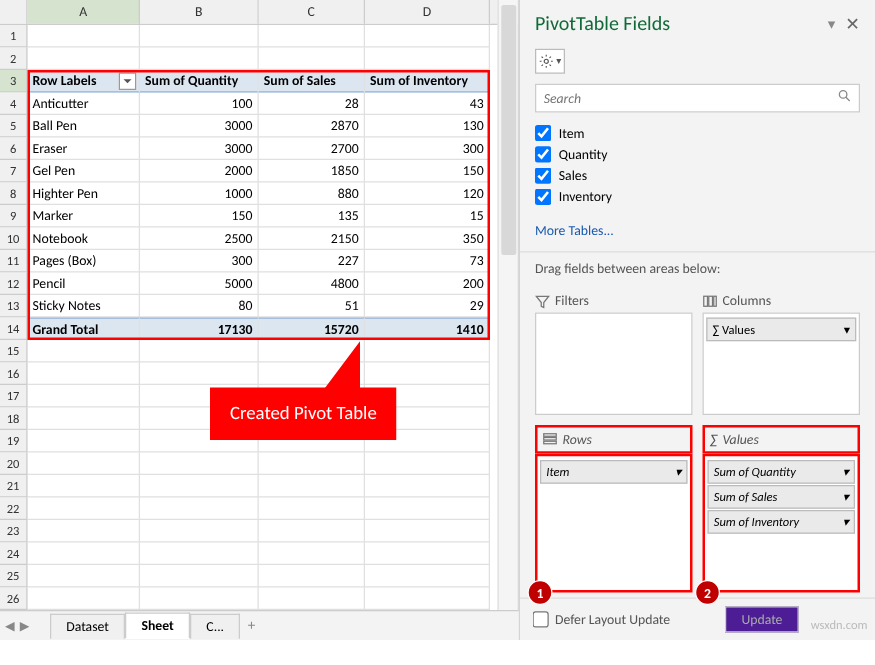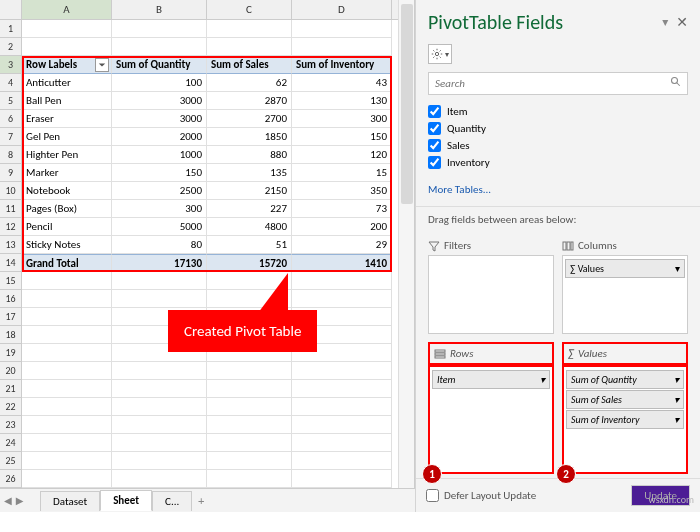--- a/index.html
+++ b/index.html
@@ -42,21 +42,21 @@
 
 .tabs-bar { position: absolute; bottom: 0; left: 0; width: 415px; height: 24px; background: #f3f3f3; border-top: 1px solid #ccc; display: flex; align-items: center; padding-left: 40px; gap: 0; }
 .nav-arrows { position: absolute; left: 4px; display: flex; gap: 4px; }
 .nav-arrows span { font-size: 10px; color: #888; }
 .tab { padding: 3px 12px; border: 1px solid #ccc; background: #f0f0f0; font-size: 11px; border-bottom: none; }
 .tab.active { background: #fff; border-bottom: 1px solid #fff; font-weight: bold; }
 .tab-add { padding: 3px 6px; color: #888; }
 
 
 .pane-hdr { display: flex; align-items: center; justify-content: space-between; padding: 10px 12px 6px; }
-.pane-hdr h1 { font-size: 20px; font-weight: 400; color: #106a37; }
+.pane-hdr h1 { font-size: 16px; font-weight: 400; color: #106a37; }
 .pane-hdr .close { font-size: 14px; color: #666; }
 .pane-sub { display: flex; align-items: center; justify-content: space-between; padding: 4px 12px 8px; color: #555; font-size: 11px; }
 .gear-btn { width: 24px; height: 20px; border: 1px solid #bbb; background: #fff; display: flex; align-items: center; justify-content: center; }
 .search-row { margin: 0 12px 8px; position: relative; }
 .search-row input { width: 100%; border: 1px solid #ccc; padding: 4px 22px 4px 6px; font-size: 11px; font-style: italic; color: #888; }
 .search-row .mag { position: absolute; right: 6px; top: 4px; color: #888; }
 
 .field-list { padding: 0 12px 6px; }
 .fld { display: flex; align-items: center; gap: 6px; padding: 2px 0; font-size: 11px; }
 .fld input { width: 13px; height: 13px; }
@@ -65,21 +65,21 @@
 .drag-lbl { padding: 6px 12px; font-size: 11px; color: #555; border-top: 1px solid #ddd; margin-top: 4px; }
 .areas { display: grid; grid-template-columns: 1fr 1fr; gap: 8px; padding: 4px 12px; flex: 1; }
 .area { display: flex; flex-direction: column; justify-content: space-between; }
 .area-hdr { display: flex; align-items: center; gap: 4px; font-size: 11px; color: #555; padding: 3px 0; }
 .area-hdr svg { width: 12px; height: 12px; }
 .area-body { border: 1px solid #ccc; background: #fff; flex: 1; min-height: 50px; padding: 2px; }
 .area-body.tall { min-height: 80px; }
 .pill { background: #eaeaea; border: 1px solid #bbb; padding: 2px 4px; margin: 1px 0; font-size: 10px; display: flex; justify-content: space-between; align-items: center; }
 .pill .car { margin-left: 4px; }
 
-.pane-ftr { display: flex; align-items: center; justify-content: space-between; padding: 6px 10px; border-top: 1px solid #ddd; font-size: 11px; }
+.pane-ftr { display: flex; align-items: center; padding: 6px 10px; border-top: 1px solid #ddd; font-size: 11px; gap: 44px; }
 .pane-ftr label { display: flex; align-items: center; gap: 5px; color: #555; }
 .upd-btn { border: 1px solid #ccc; background: #4c1d95; color: #aaa; padding: 3px 12px; font-size: 11px; }
 
 .red-outline { border: 2px solid #ff0000 !important; font-style: italic; }
 .num-badge { position: absolute; width: 20px; height: 20px; border-radius: 50%; background: #c00000; color: #fff; border: 1px solid #fff; display: flex; align-items: center; justify-content: center; font-size: 11px; font-weight: bold; }
 
 .watermark { position: absolute; right: 6px; bottom: 26px; font-size: 10px; color: #bbb; }
 .vscroll { position: absolute; right: 0; top: 0; width: 16px; height: calc(100% - 24px); background: #f5f5f5; border-left: 1px solid #ddd; }
 .vscroll .thumb { position: absolute; top: 4px; left: 2px; width: 12px; height: 200px; background: #d8d8d8; border-radius: 2px; }
 </style>
@@ -120,21 +120,21 @@
             </span>
         </div>
         <div class="cell cB">Sum of Quantity</div>
         <div class="cell cC">Sum of Sales</div>
         <div class="cell cD">Sum of Inventory</div>
       </div>
       <div class="row">
           <div class="rn">4</div>
           <div class="cell cA">Anticutter</div>
           <div class="cell cB num">100</div>
-          <div class="cell cC num">62</div>
+          <div class="cell cC num">28</div>
           <div class="cell cD num">43</div>
         </div>
       <div class="row">
           <div class="rn">5</div>
           <div class="cell cA">Ball Pen</div>
           <div class="cell cB num">3000</div>
           <div class="cell cC num">2870</div>
           <div class="cell cD num">130</div>
         </div>
       <div class="row">

